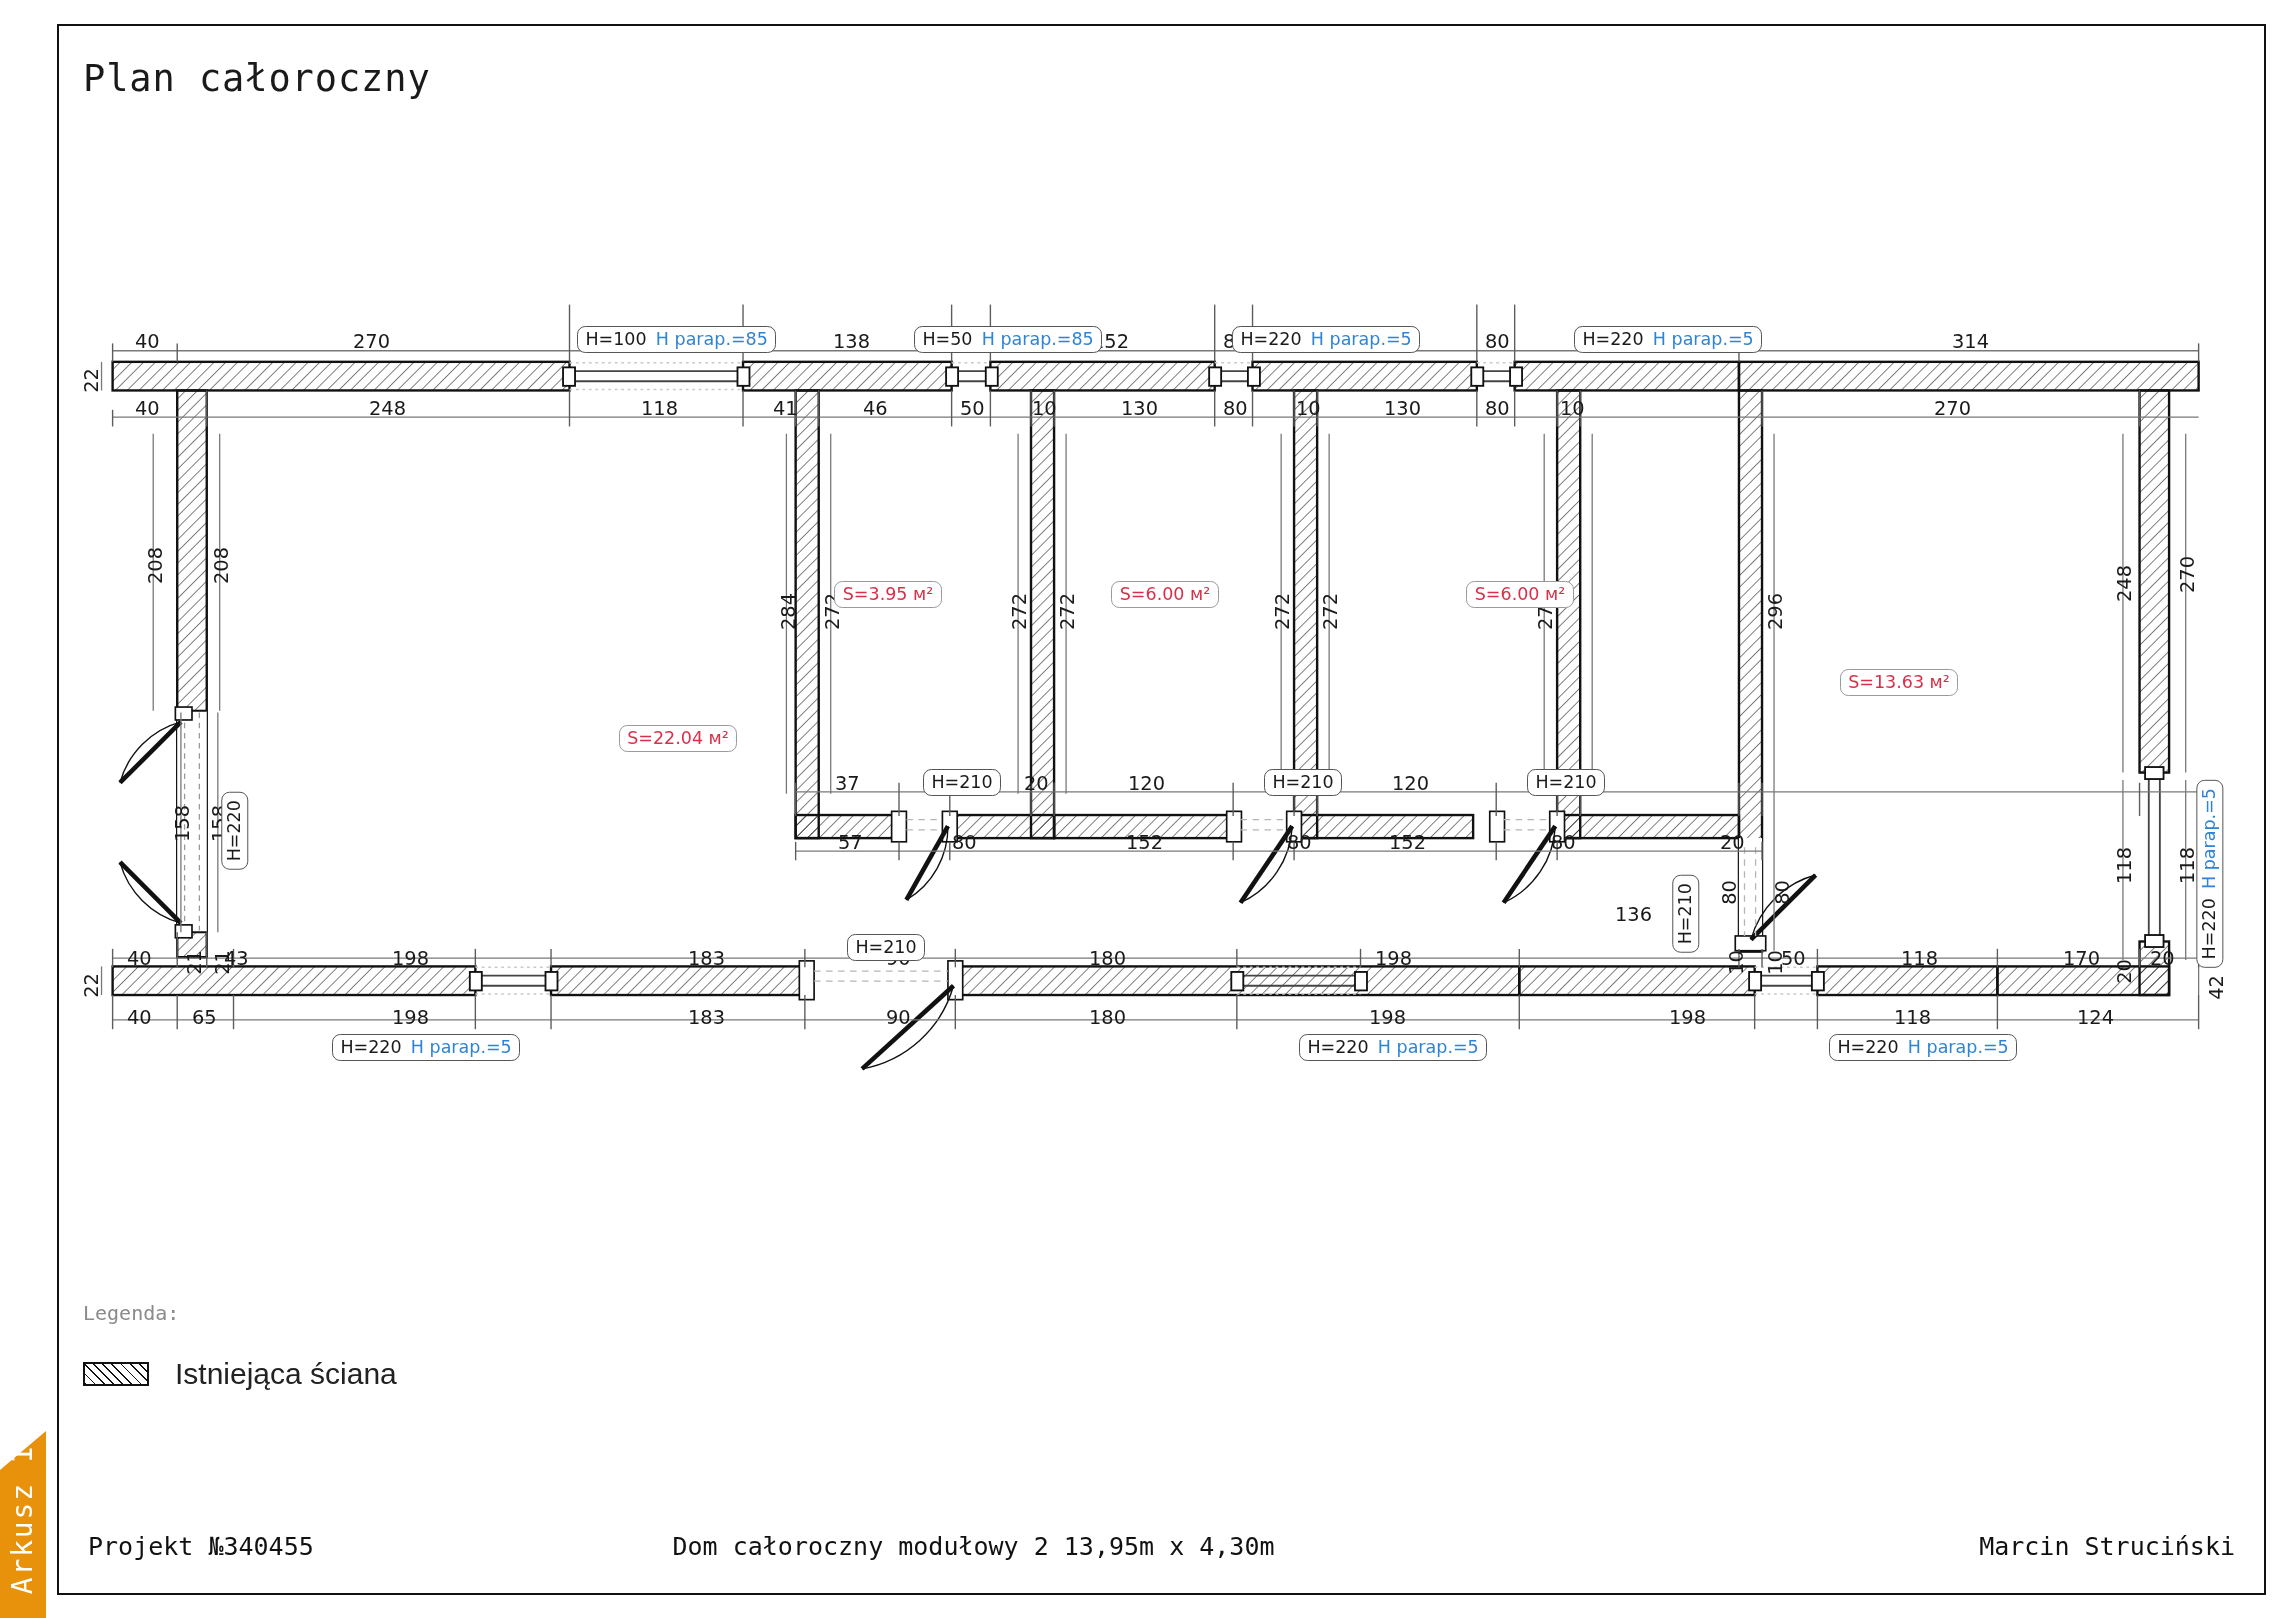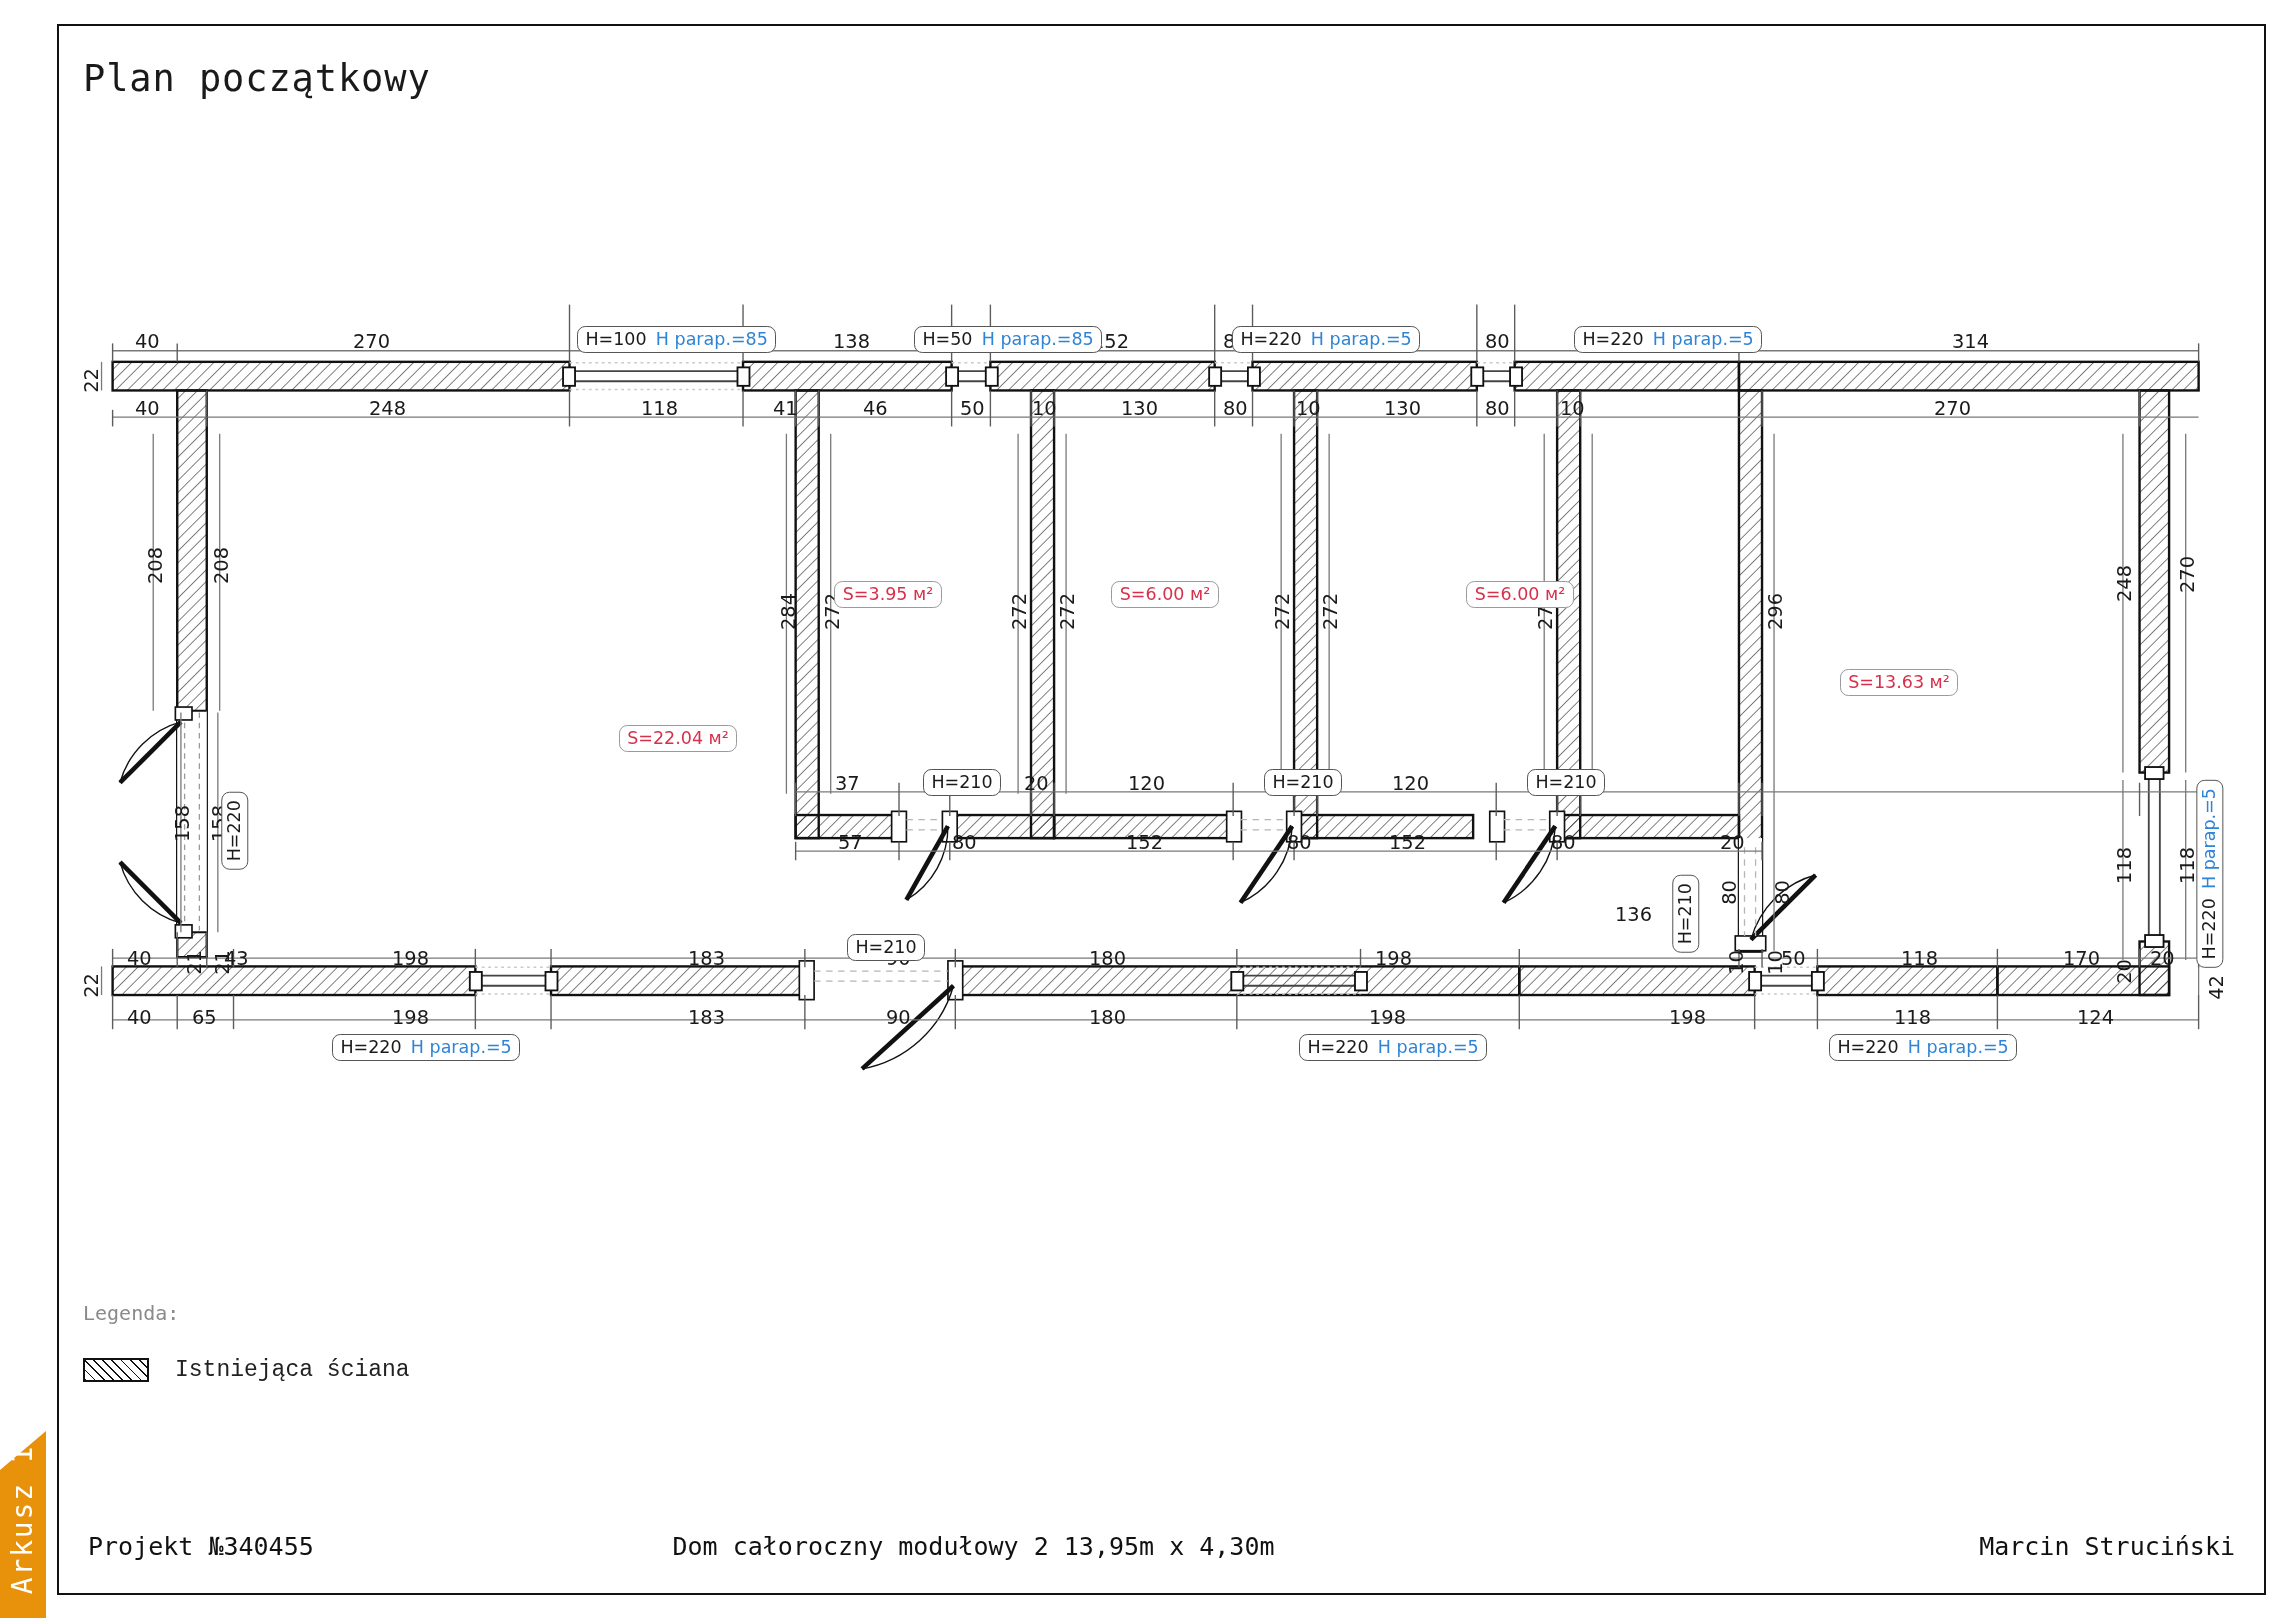--- a/index.html
+++ b/index.html
@@ -31,21 +31,21 @@
   }
   #legend-label{
     position:absolute;left:83px;top:1301px;font-size:20px;color:#8a8a8a;
     font-family:"DejaVu Sans Mono","Liberation Mono",monospace;
   }
   #legend-row{position:absolute;left:83px;top:1357px;display:flex;align-items:center;gap:26px;}
   #legend-swatch{
     width:66px;height:24px;border:2.3px solid #111;box-sizing:border-box;
     background:repeating-linear-gradient(45deg,#111 0 1.2px,transparent 1.2px 6.5px);
   }
-  #legend-text{font-size:23px;color:#222;font-family:Liberation Mono, monospace;}
+  #legend-text{font-size:30px;color:#222;font-family:Liberation Sans, sans-serif;}
   .footer{
     position:absolute;top:1532px;font-size:25px;color:#111;
     font-family:"DejaVu Sans Mono","Liberation Mono",monospace;
   }
   #f-left{left:88px;}
   #f-center{left:0;width:1947px;text-align:center;}
   #f-right{right:55px;}
 
   
   #canvas{position:absolute;left:0;top:0;width:2290px;height:1619px;pointer-events:none;}
@@ -72,21 +72,21 @@
 </style>
 </head>
 <body>
 
 <div id="sheet"></div>
 
 <div id="tab">
   <div class="tabtxt">Arkusz 1</div>
 </div>
 
-<div id="plan-title">Plan początkowy</div>
+<div id="plan-title">Plan całoroczny</div>
 
 <div id="legend-label">Legenda:</div>
 <div id="legend-row">
   <div id="legend-swatch"></div>
   <div id="legend-text">Istniejąca ściana</div>
 </div>
 
 <div class="footer" id="f-left">Projekt №340455</div>
 <div class="footer" id="f-center">Dom całoroczny modułowy 2 13,95m x 4,30m</div>
 <div class="footer" id="f-right">Marcin Struciński</div>

